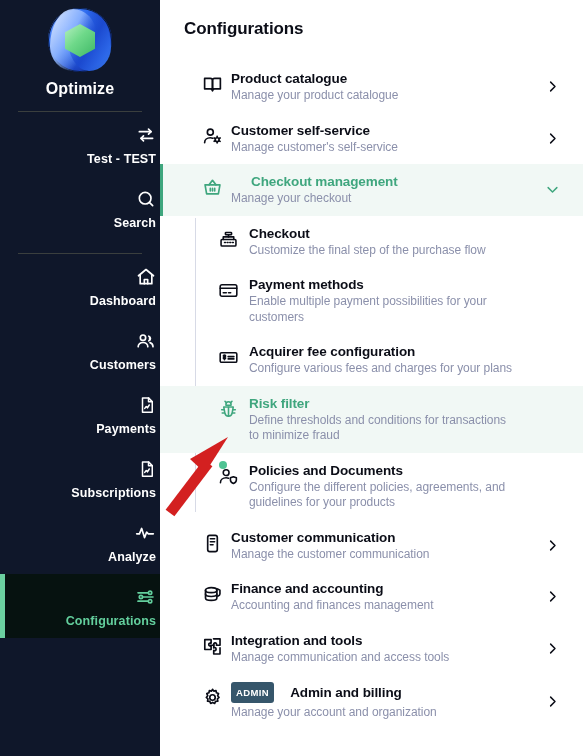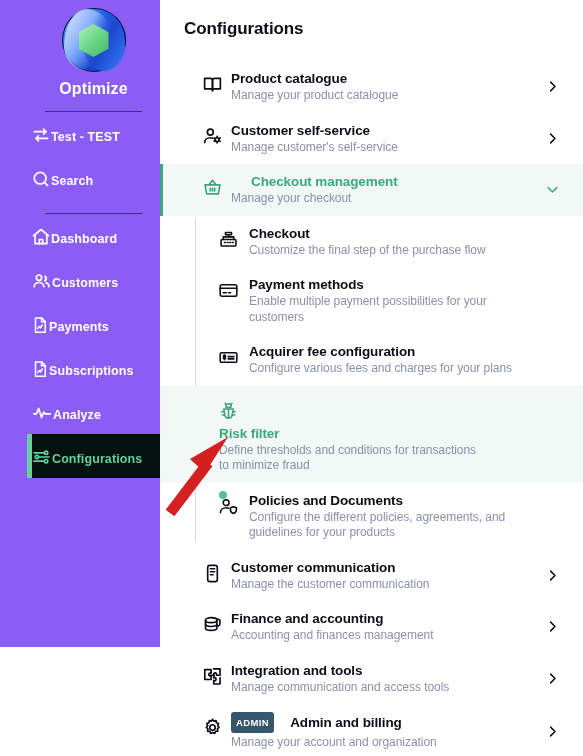--- a/index.html
+++ b/index.html
@@ -6,26 +6,25 @@
   html, body {
     width: 583px; height: 756px;
     font-family: "Liberation Sans", sans-serif;
     background: #ffffff;
     overflow: hidden;
   }
   .app { display: flex; width: 583px; height: 756px; position: relative; }
 
   
   .sidebar {
-    width: 160px; height: 647px;
-    background: #8b5cf6;
+    width: 160px; height: 756px;
+    background: #0f172a;
     flex: 0 0 160px;
     position: relative;
     overflow: hidden;
-    padding-left: 27px;
   }
   .brand { padding-top: 8px; text-align: center; }
   .logo {
     width: 64px; height: 64px; margin: 0 auto;
     border-radius: 50%;
     background:
       radial-gradient(circle at 30% 28%, #7fa8ff 0%, #2f6df0 38%, #1b44c4 68%, #12266e 100%);
     position: relative;
     box-shadow: 0 0 0 1px #0b1a3d inset;
   }
@@ -50,21 +49,21 @@
     background: linear-gradient(135deg, #b6f0c0 0%, #6fd98a 45%, #3eb866 100%);
     clip-path: polygon(50% 0%, 100% 25%, 100% 75%, 50% 100%, 0% 75%, 0% 25%);
   }
   .brand-name {
     color: #ffffff; font-size: 16px; font-weight: 700;
     margin-top: 8px; letter-spacing: .1px;
   }
   .divider { height: 1px; background: #3a3f3e; margin: 13px 18px 0 18px; }
 
   .nav-item {
-    display: flex; flex-direction: row; align-items: flex-start;
+    display: flex; flex-direction: column; align-items: flex-end;
     padding: 12px 4px 10px 4px;
     color: #ffffff; cursor: pointer; position: relative;
   }
   .nav-item .ico { height: 22px; display: flex; align-items: center; justify-content: center; }
   .nav-item .ico svg { display: block; }
   .nav-item .lbl { font-size: 12.5px; font-weight: 700; margin-top: 6px; letter-spacing: .1px; }
   .nav-item.active { background: #061210; }
   .nav-item.active .lbl { color: #63cf9d; }
   .nav-item.active .ico svg { stroke: #63cf9d; }
   .nav-item.active::before {
@@ -121,21 +120,21 @@
 
   
   .sublist { position: relative; padding-left: 0; }
   .sublist::before {
     content: ""; position: absolute;
     left: 35px; top: 2px; bottom: 8px;
     width: 1px; background: #d7dae6;
   }
   .row.sub { padding-left: 58px; }
   .row.sub .r-ico { flex: 0 0 30px; width: 30px; }
-  .row.sub.selected { background: #f1f8f5; flex-direction: column; }
+  .row.sub.selected { background: #f1f8f5; }
   .row.sub.selected .r-title { color: #3fa67e; }
 
   .dot-badge {
     position: absolute; left: 59px; top: 8px;
     width: 8px; height: 8px; border-radius: 50%;
     background: #4fc393;
   }
 
   .badge {
     display: inline-block; vertical-align: middle;

